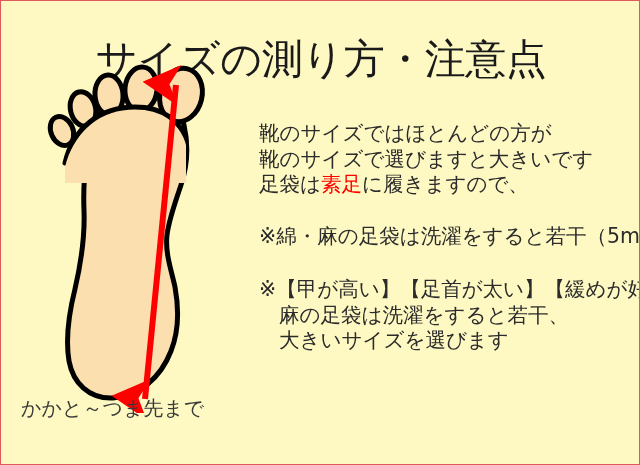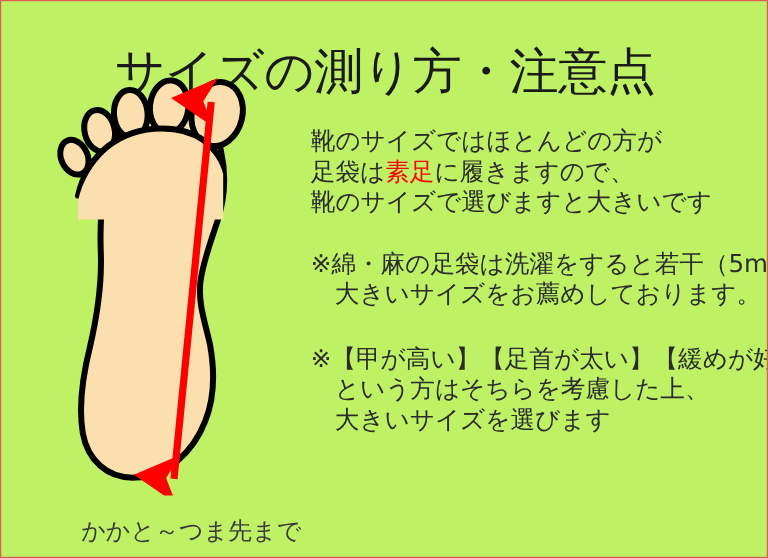--- a/index.html
+++ b/index.html
@@ -4,21 +4,21 @@
 <style>
   html, body {
     margin: 0;
     padding: 0;
     background: #ffffff;
   }
   #page {
     position: relative;
     width: 640px;
     height: 465px;
-    background: #bef264;
+    background: #fef9c3;
     box-sizing: border-box;
     border: 1px solid #e05a5a;
     overflow: hidden;
     font-family: "DejaVu Sans", "Liberation Sans", sans-serif;
   }
 
   
   #title {
     position: absolute;
     left: 0;
@@ -42,23 +42,23 @@
     height: 350px;
   }
   #foot-svg {
     display: block;
     width: 215px;
     height: 350px;
   }
   #foot-caption {
     position: absolute;
     left: 20px;
-    top: 428px;
+    top: 394px;
     width: 230px;
-    text-align: right;
+    text-align: left;
     font-size: 20px;
     line-height: 26px;
     color: #3a3a3a;
     white-space: nowrap;
   }
 
   
   #text-column {
     position: absolute;
     left: 258px;
@@ -70,21 +70,21 @@
     line-height: 25.5px;
     color: #2b2b2b;
     white-space: nowrap;
   }
   .para .line {
     display: block;
   }
   .para .line.indent {
     padding-left: 20px;
   }
-  #para-1 { margin-top: 0px; }
+  #para-1 { margin-top: 16px; }
   #para-2 { margin-top: 26px; }
   #para-3 { margin-top: 28px; }
   .hl {
     color: #ff0000;
   }
 </style>
 </head>
 <body>
 
 <div id="page">
@@ -136,29 +136,28 @@
       <line x1="116" y1="336" x2="147" y2="22" stroke="#ff0000" stroke-width="6" marker-start="url(#arrow-head-down)" marker-end="url(#arrow-head-up)"></line>
     </svg>
   </div>
 
   <div id="foot-caption">かかと～つま先まで</div>
 
   <div id="text-column">
 
     <div class="para" id="para-1">
       <span class="line">靴のサイズではほとんどの方が</span>
+      <span class="line">靴のサイズで選びますと大きいです</span>
       <span class="line"><span>足袋は</span><span class="hl">素足</span><span>に履きますので、</span></span>
-      <span class="line">靴のサイズで選びますと大きいです</span>
     </div>
 
     <div class="para" id="para-2">
       <span class="line">※綿・麻の足袋は洗濯をすると若干（5mm）</span>
-      <span class="line indent">大きいサイズをお薦めしております。</span>
     </div>
 
     <div class="para" id="para-3">
       <span class="line">※【甲が高い】【足首が太い】【緩めが好き】</span>
-      <span class="line indent">という方はそちらを考慮した上、</span>
+      <span class="line indent">麻の足袋は洗濯をすると若干、</span>
       <span class="line indent">大きいサイズを選びます</span>
     </div>
 
   </div>
 </div>
 
 </body></html>

